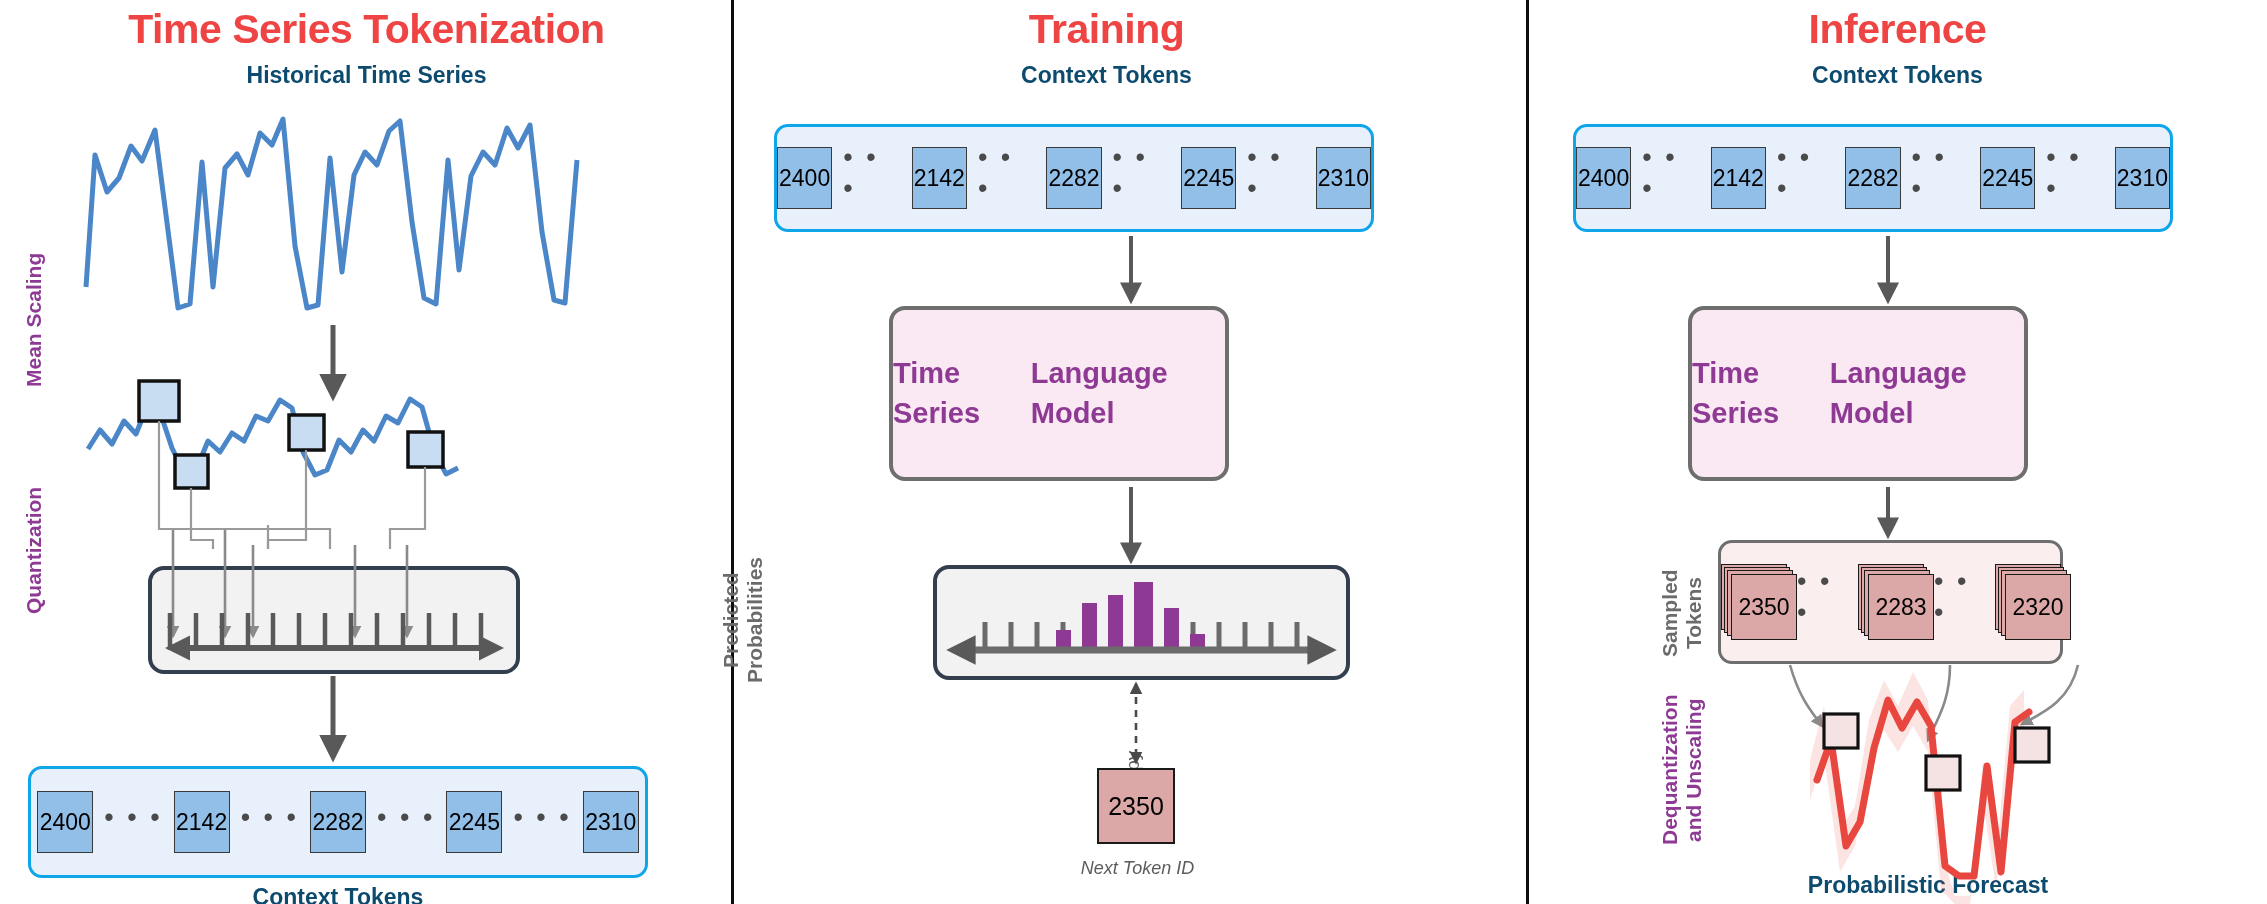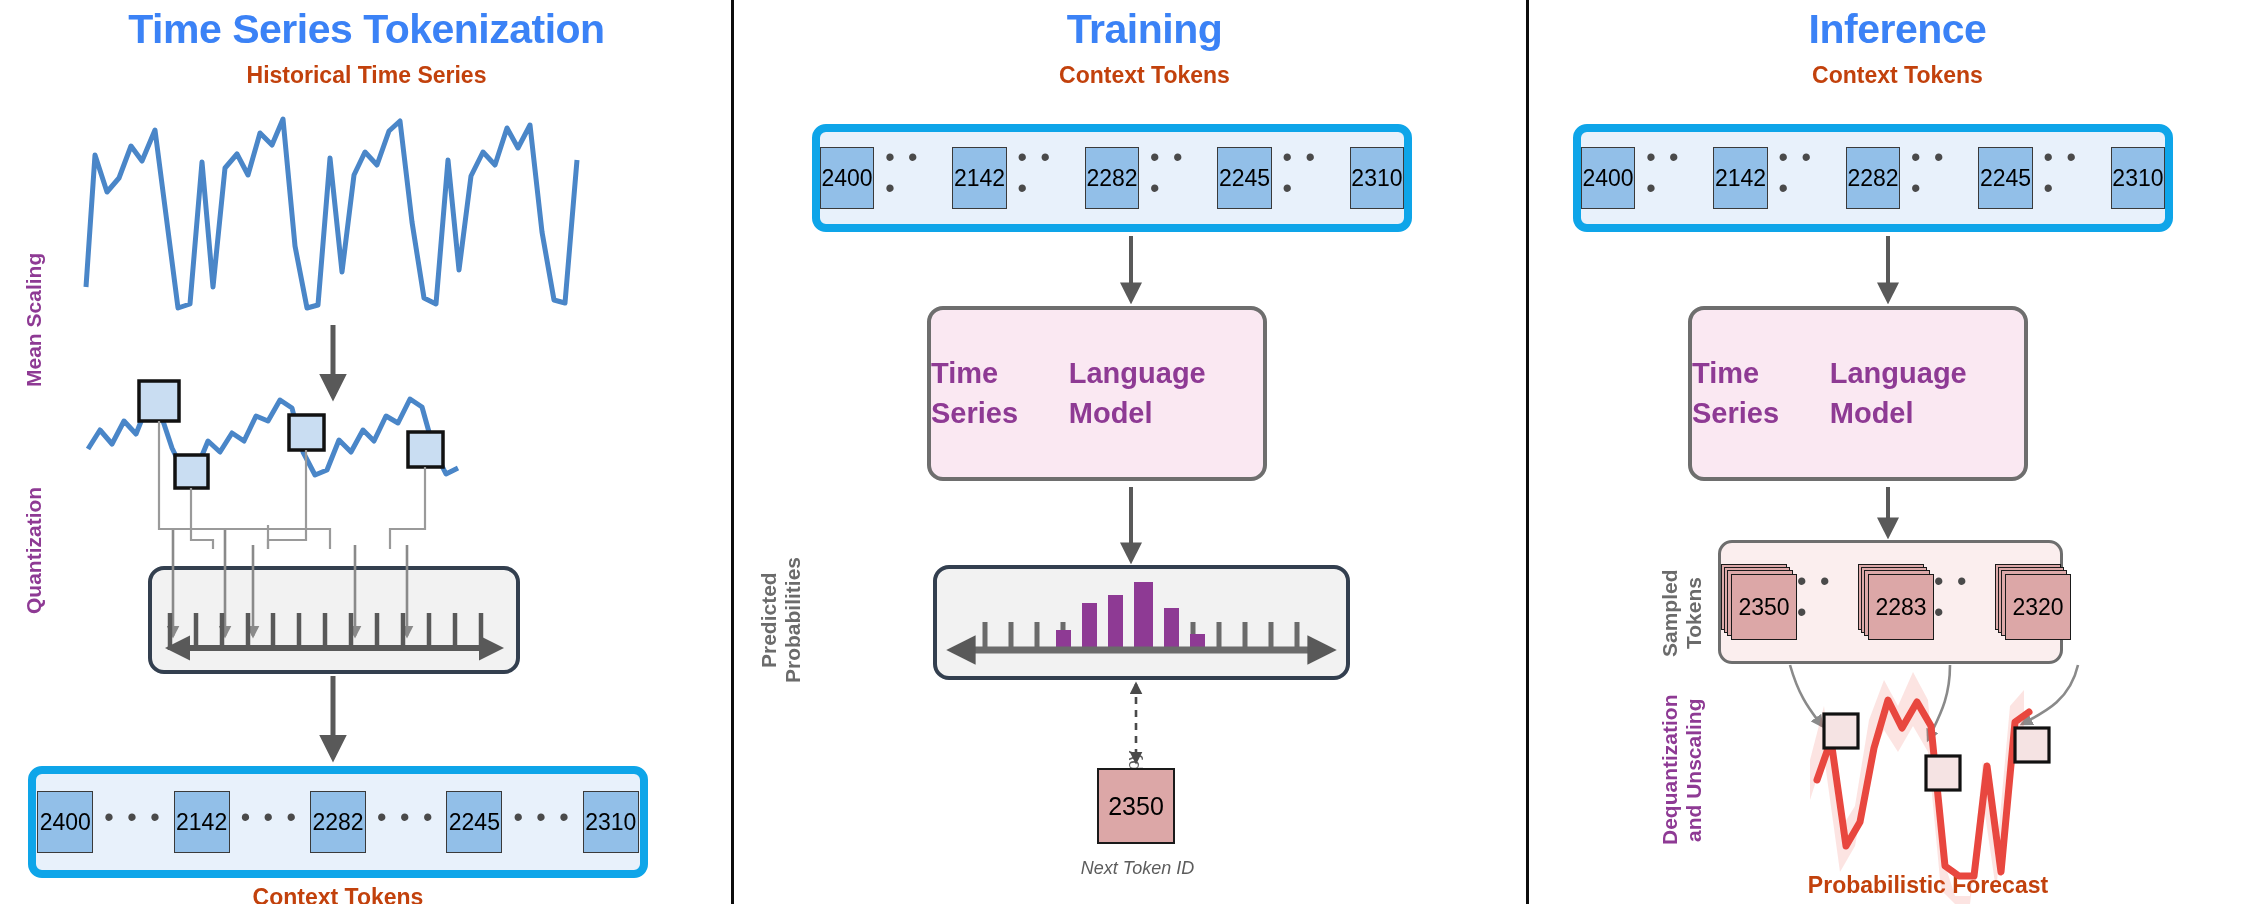--- a/index.html
+++ b/index.html
@@ -10,47 +10,47 @@
   }
   #root {
     position: relative;
     width: 2267px;
     height: 904px;
     background: #ffffff;
     overflow: hidden;
   }
   .panel { position: absolute; top: 0; height: 904px; }
   #panel-tokenization { left: 0; width: 733px; }
-  #panel-training { left: 747px; width: 795px; }
+  #panel-training { left: 709px; width: 795px; }
   #panel-inference { left: 1528px; width: 739px; }
 
   .divider {
     position: absolute;
     top: 0; width: 3px; height: 904px;
     background: #0d0d0d;
   }
   #divider-1 { left: 731px; }
   #divider-2 { left: 1526px; }
 
   .panel-title {
     position: absolute;
     width: 100%;
     text-align: center;
     font-size: 41px;
     font-weight: bold;
-    color: #3b82f6;
+    color: #ef4444;
     letter-spacing: -0.5px;
   }
 
   .caption {
     position: absolute;
     text-align: center;
     font-size: 23px;
     font-weight: bold;
-    color: #c2410c;
+    color: #0c4a6e;
   }
   .caption-small {
     position: absolute;
     text-align: center;
     font-size: 18px;
     font-weight: normal;
     color: #5c5c5c;
   }
 
   .vlabel {
@@ -82,21 +82,21 @@
     color: #5c5c5c;
     writing-mode: vertical-rl;
     transform: rotate(180deg);
     white-space: pre;
   }
 
   
   .token-container {
     position: absolute;
     background: #E8F1FB;
-    border: 8px solid #0ea5e9;
+    border: 3px solid #0ea5e9;
     border-radius: 14px;
     display: flex;
     align-items: center;
     justify-content: center;
   }
   .token-box {
     width: 56px; height: 62px;
     background: #92BFE8;
     border: 1.5px solid #3a3a3a;
     display: flex; align-items: center; justify-content: center;

